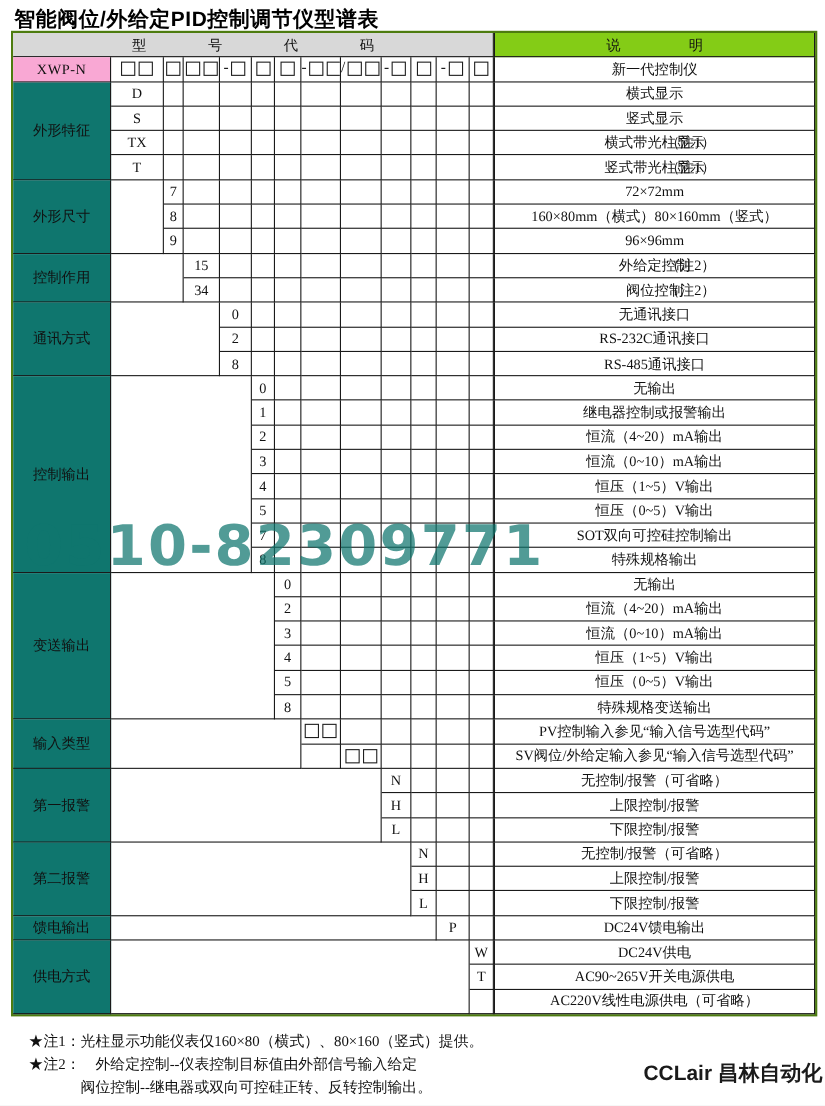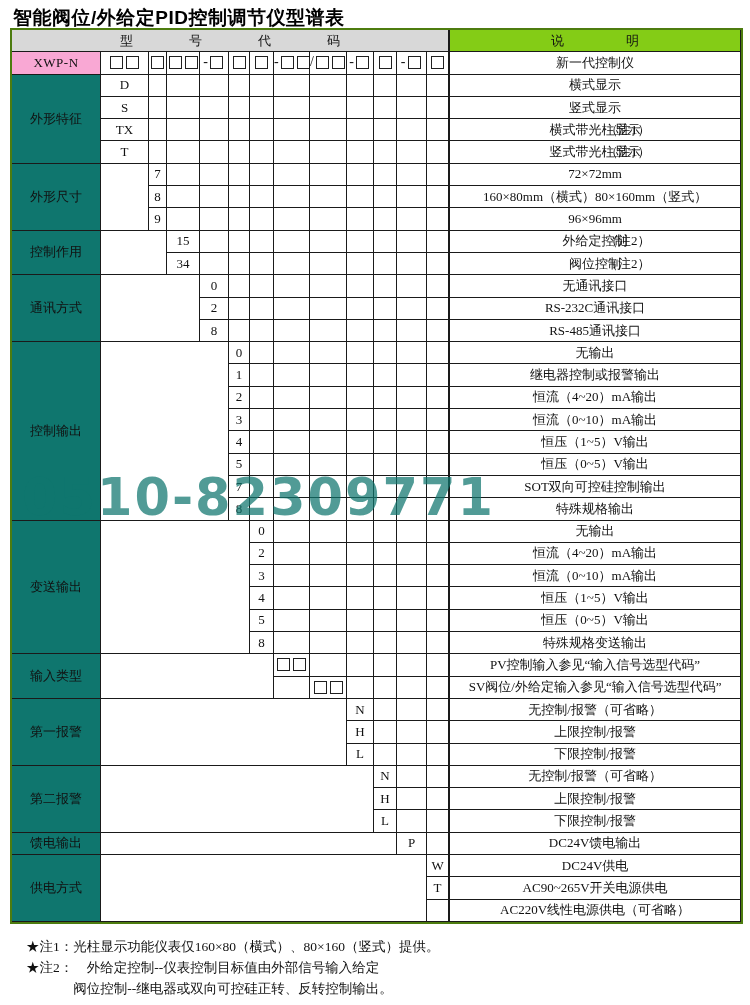--- a/index.html
+++ b/index.html
@@ -496,13 +496,14 @@
       </div>
       <div class="note-row">
         <span class="note-label">★注2：</span>
         <div class="note-lines">
           <div>外给定控制--仪表控制目标值由外部信号输入给定</div>
           <div>阀位控制--继电器或双向可控硅正转、反转控制输出。</div>
         </div>
       </div>
     </div>
 
+  <div id="brand">CCLair 昌林自动化</div>
 </div>
 
 </body></html>

